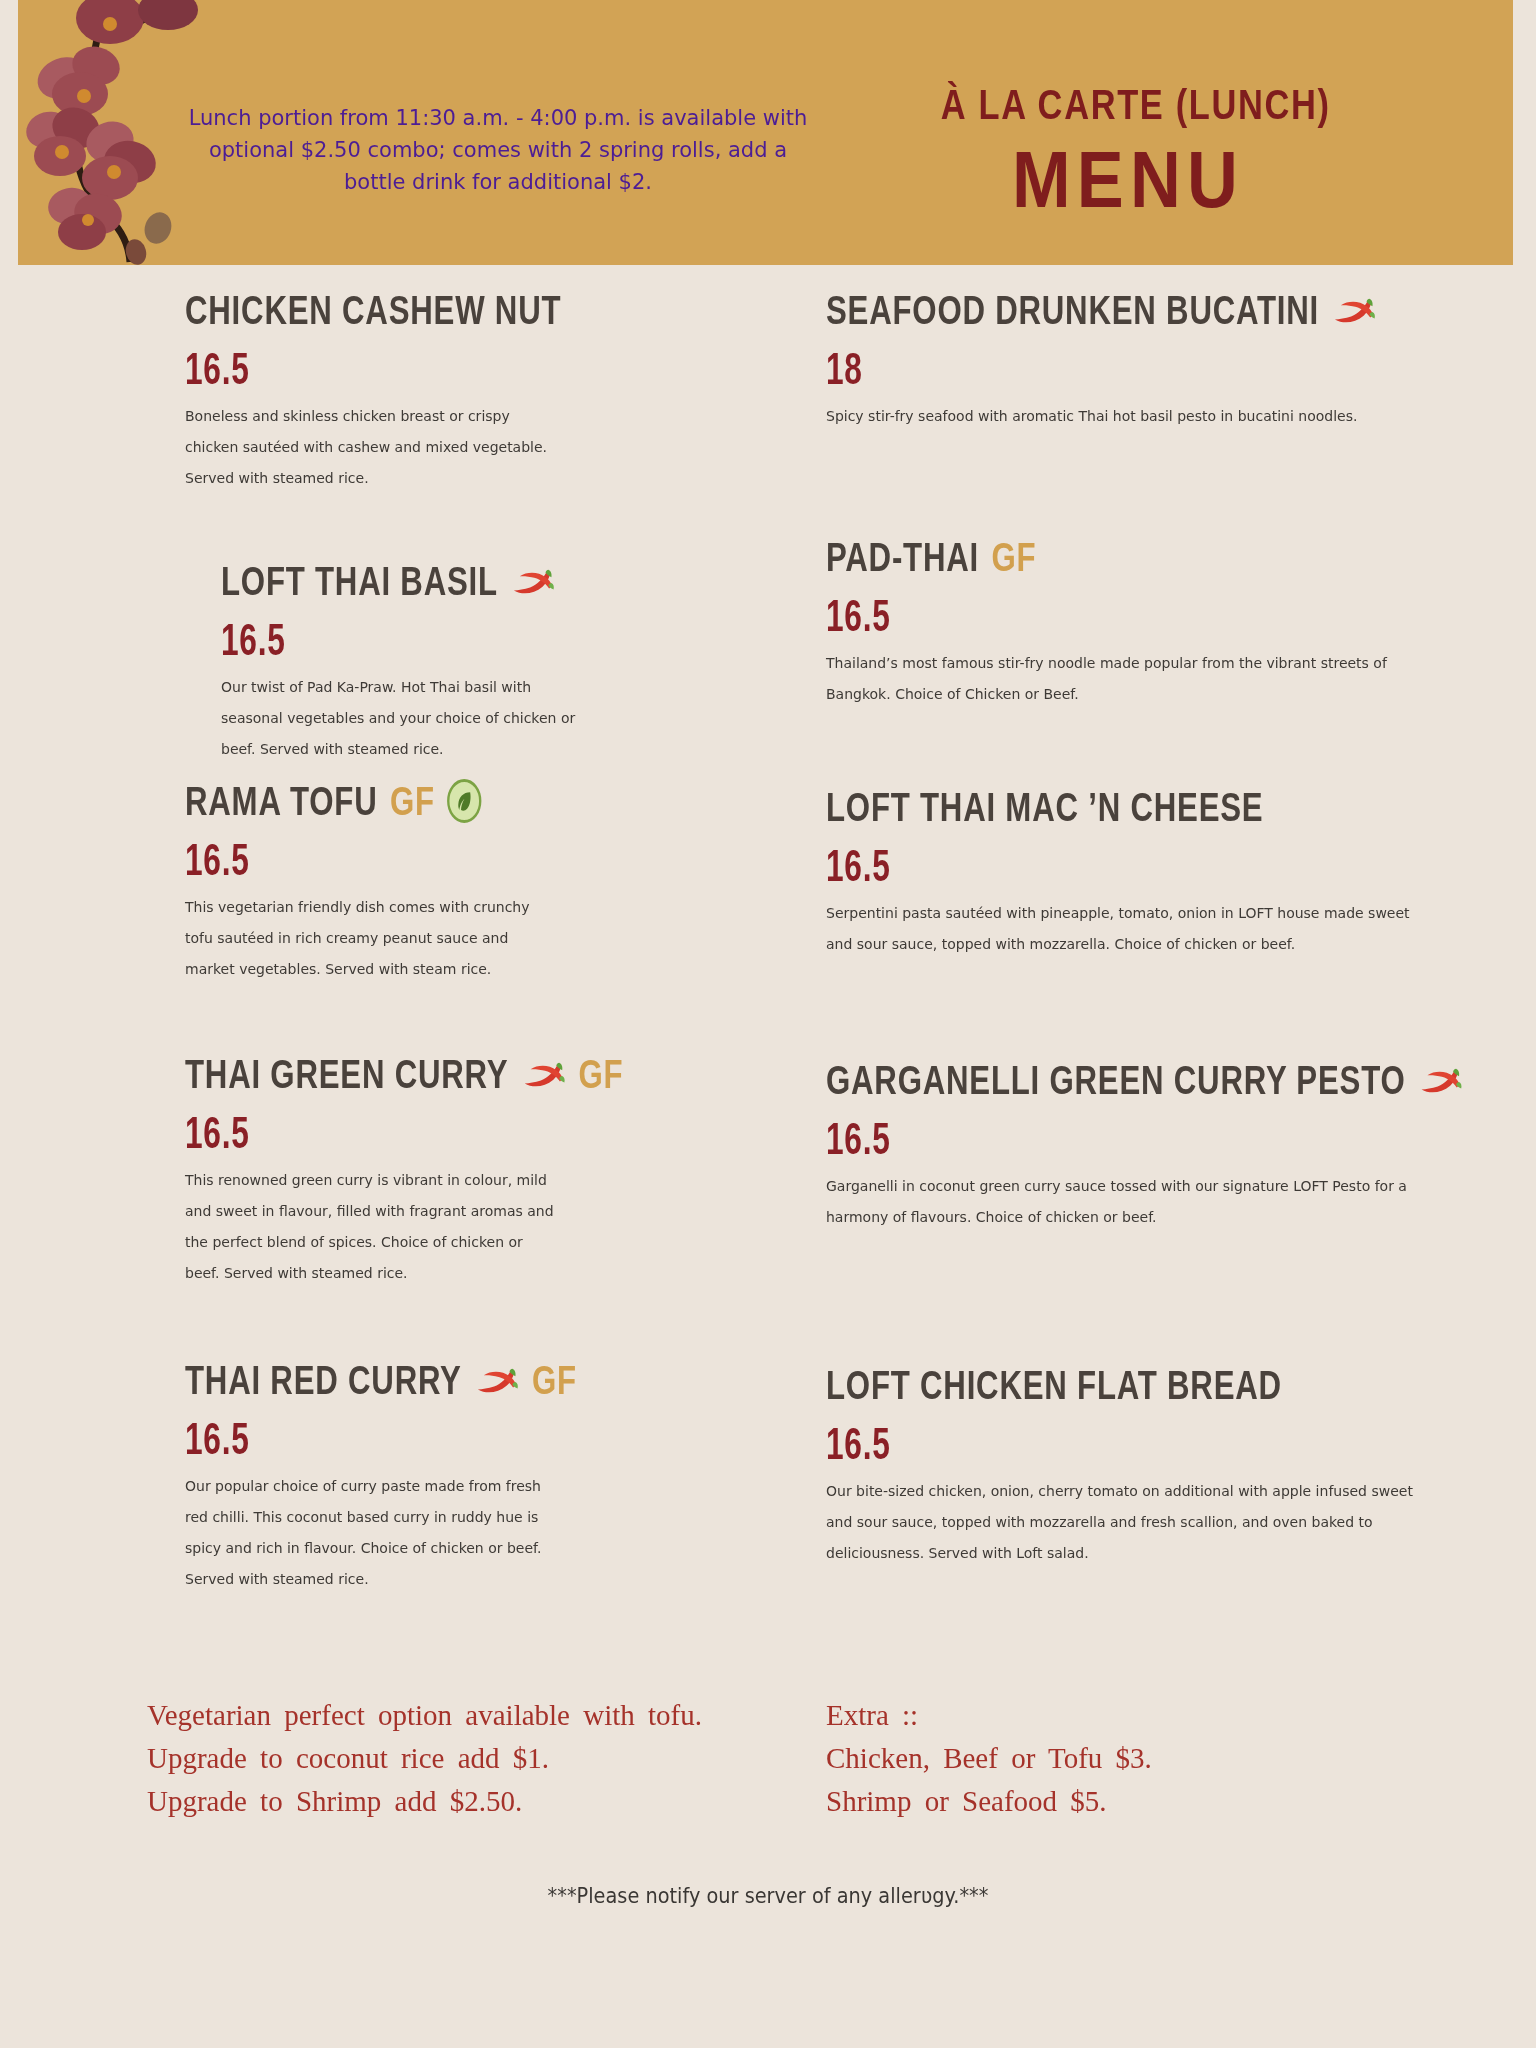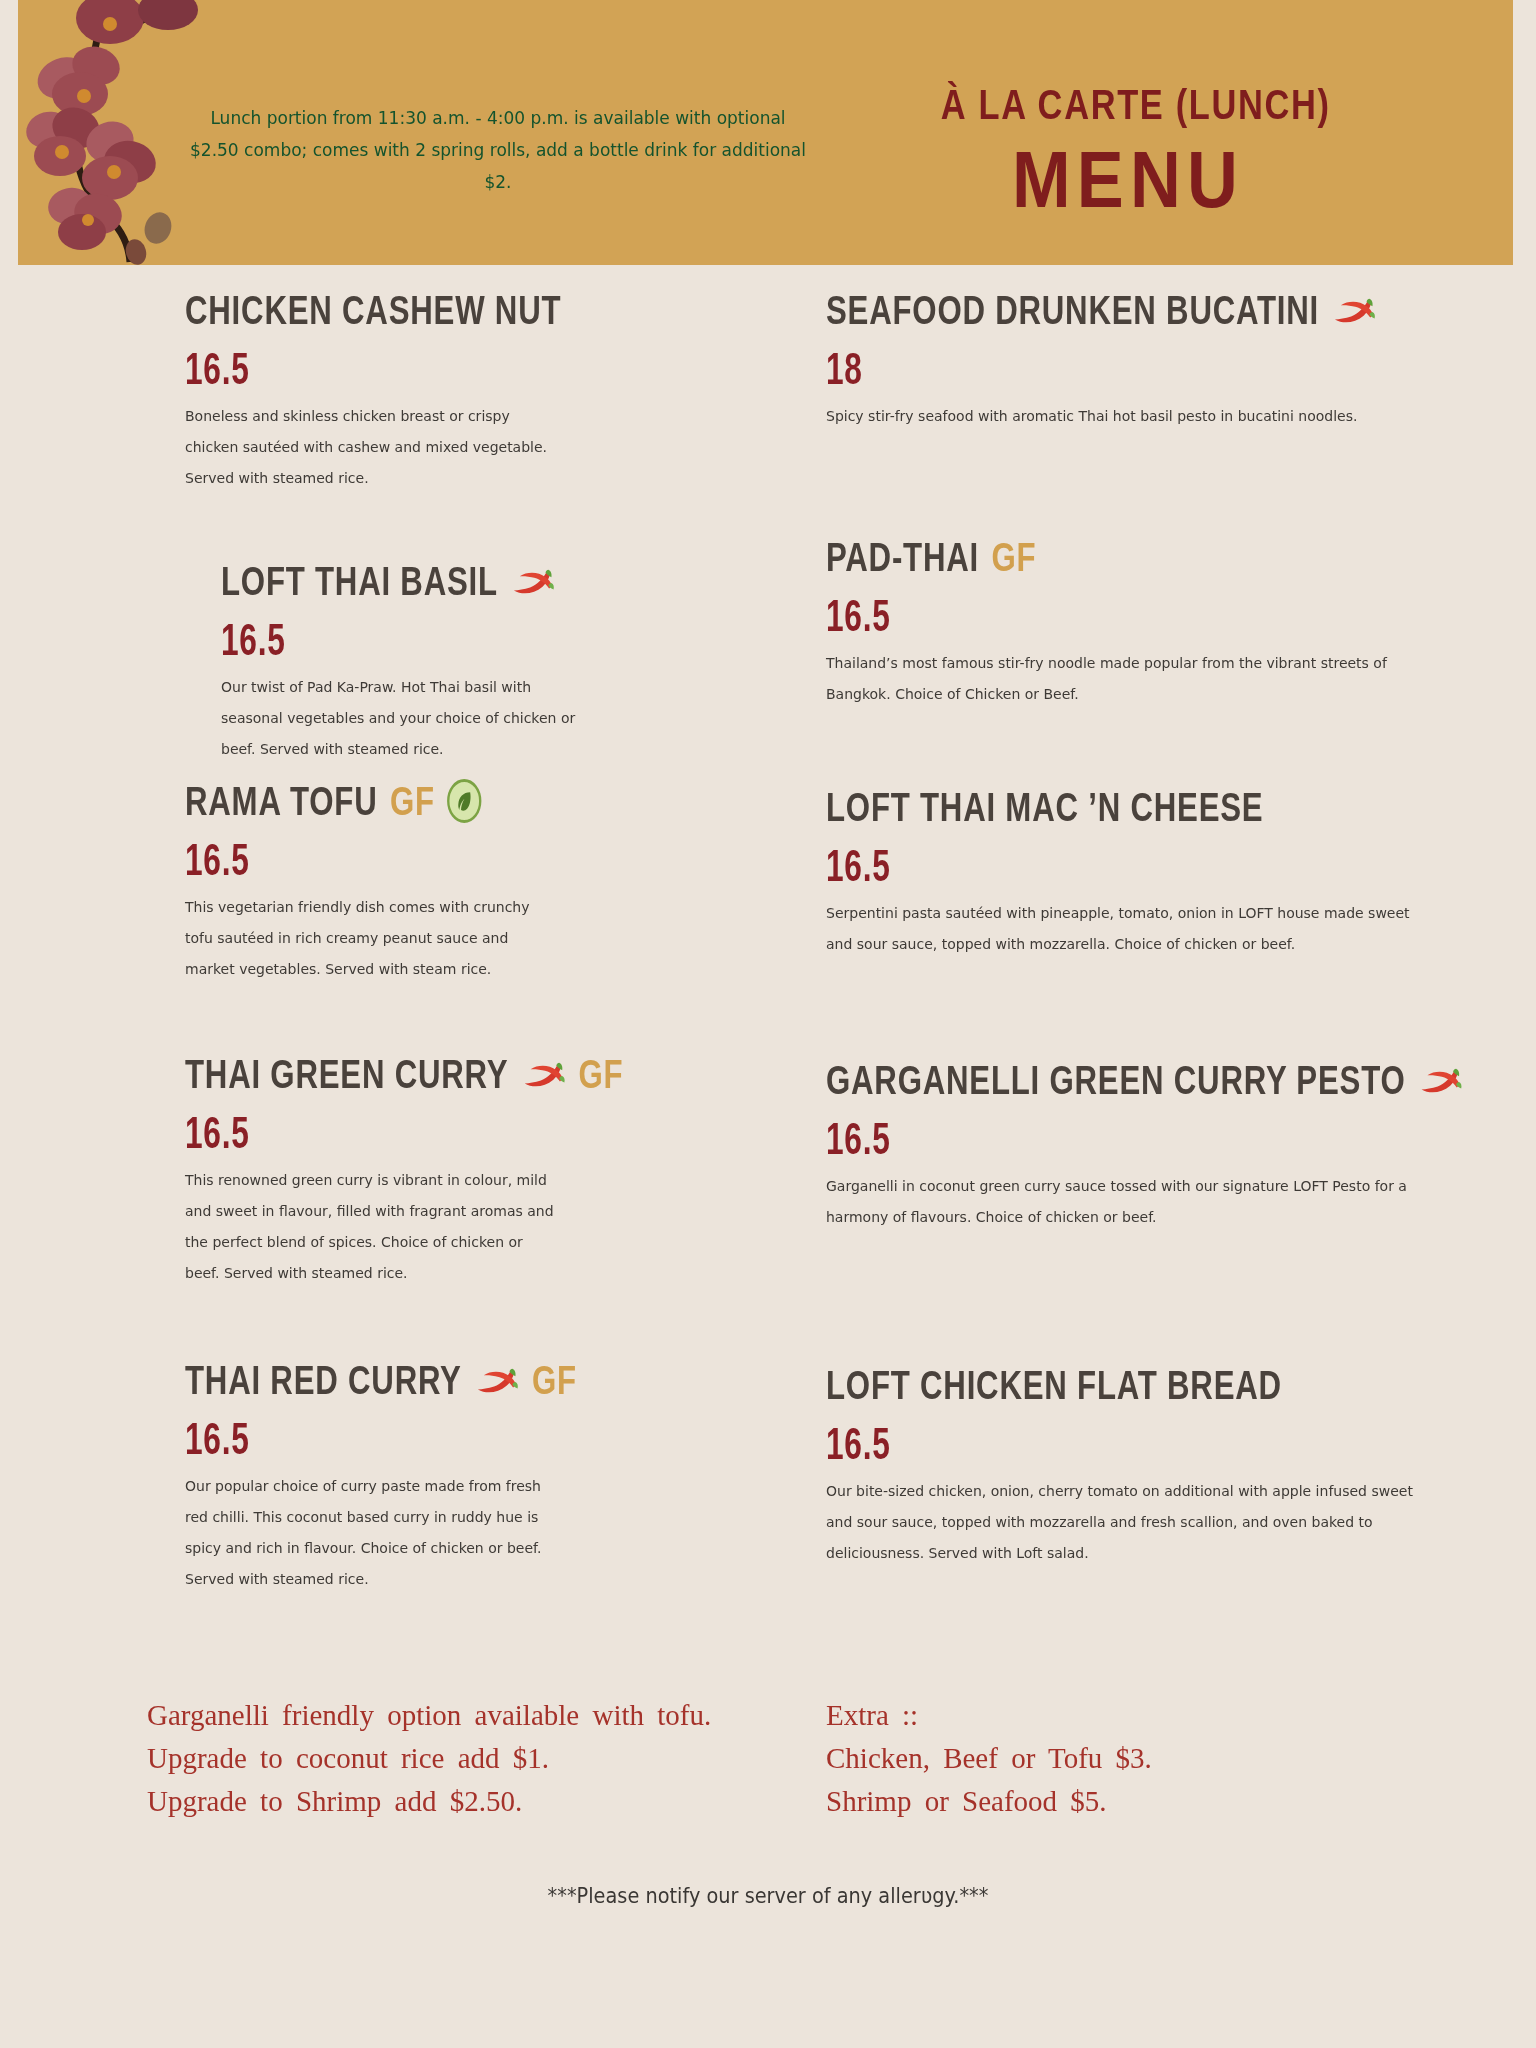--- a/index.html
+++ b/index.html
@@ -13,21 +13,21 @@
   .page{position:absolute;inset:0;}
 
   
   .banner{
     position:absolute;left:18px;top:0;width:1495px;height:265px;
     background:#D2A355;overflow:hidden;
   }
   .orchid{position:absolute;left:0;top:0;}
   .banner-note{
     position:absolute;left:170px;top:102px;width:620px;
-    text-align:center;font-size:17px;line-height:32px;color:#14532d;
+    text-align:center;font-size:21px;line-height:32px;color:#4c1d95;
   }
   .banner-title{
     position:absolute;left:880px;top:78px;width:460px;text-align:center;
     color:#7f1d1d;font-family:"Liberation Sans", sans-serif;font-weight:700;
   }
   .banner-title .line1{
     display:inline-block;font-size:42px;line-height:54px;letter-spacing:2px;
     transform:scaleX(.82);transform-origin:center;white-space:nowrap;
   }
   .banner-title .line2{
@@ -250,21 +250,21 @@
     <div class="item" style="left:826px;top:1360px;width:700px;">
       <div class="dish-head">
         <span>LOFT CHICKEN FLAT BREAD</span>
       </div>
       <div class="price">16.5</div>
       <div class="desc">Our bite-sized chicken, onion, cherry tomato on additional with apple infused sweet and sour sauce, topped with mozzarella and fresh scallion, and oven baked to deliciousness. Served with Loft salad.</div>
     </div>
   </div>
 
   <div class="footnote" style="left:147px;top:1694px;width:640px;">
-    <div>Garganelli friendly option available with tofu.</div>
+    <div>Vegetarian perfect option available with tofu.</div>
     <div>Upgrade to coconut rice add $1.</div>
     <div>Upgrade to Shrimp add $2.50.</div>
   </div>
 
   <div class="footnote" style="left:826px;top:1694px;width:560px;">
     <div>Extra ::</div>
     <div>Chicken, Beef or Tofu $3.</div>
     <div>Shrimp or Seafood $5.</div>
   </div>
 

